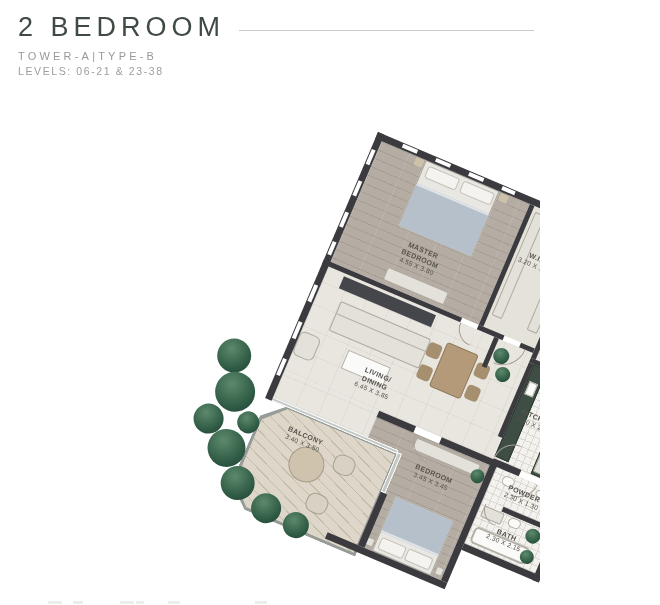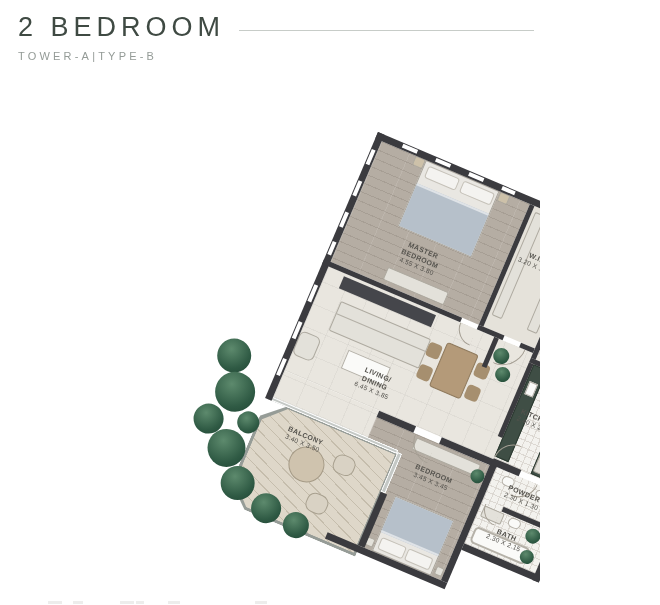--- a/index.html
+++ b/index.html
@@ -53,20 +53,21 @@
   <div class="hdr">
     <div class="hdr-row">
       <div class="title">2 BEDROOM</div>
       <div class="rule"></div>
     </div>
     <div class="sub">
       <span>TOWER-A</span>
       <span>|</span>
       <span>TYPE-B</span>
     </div>
+    <div class="lev">LEVELS: 06-21 &amp; 23-38</div>
   </div>
 
   <div class="plan">
 
     <div class="f wood" style="left:7px;top:7px;width:161px;height:131px;"></div>
     <div class="f wicf" style="left:173px;top:7px;width:56px;height:131px;"></div>
     <div class="f tile" style="left:234px;top:7px;width:55px;height:141px;"></div>
     <div class="f stone" style="left:7px;top:143px;width:282px;height:113px;"></div>
     <div class="f stone" style="left:7px;top:256px;width:103px;height:29px;"></div>
     <div class="f tile" style="left:234px;top:153px;width:55px;height:102px;"></div>

